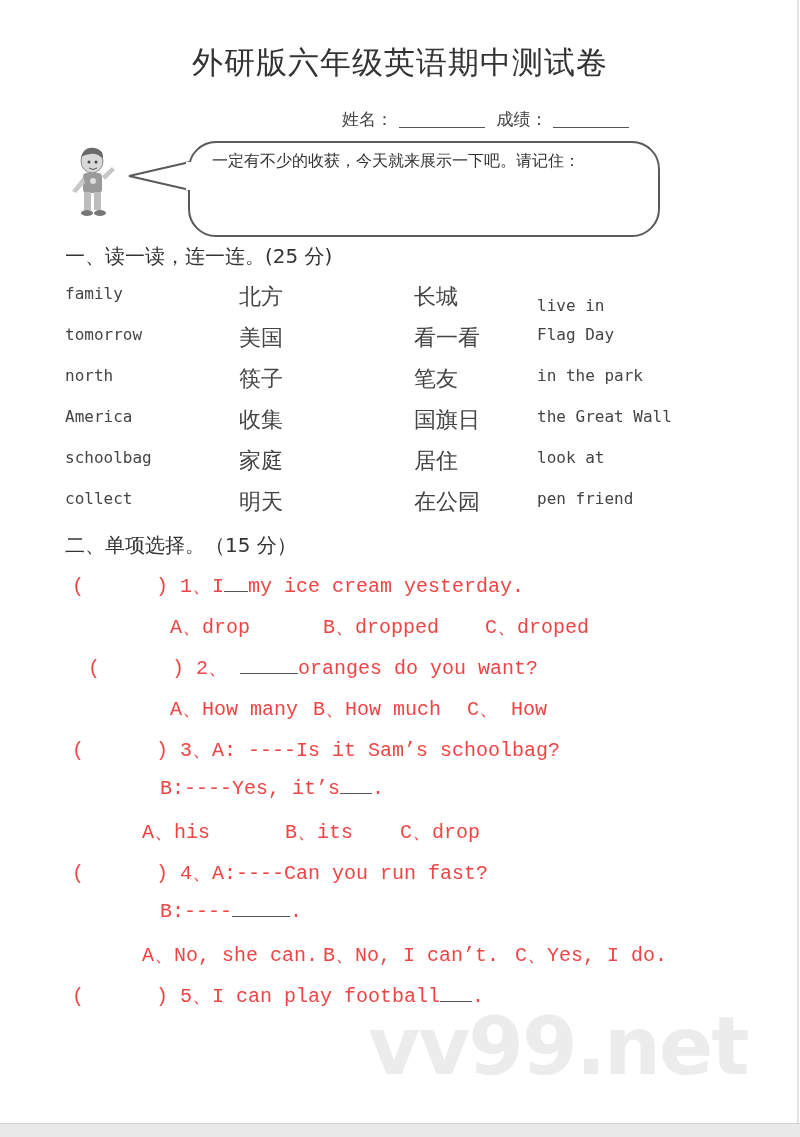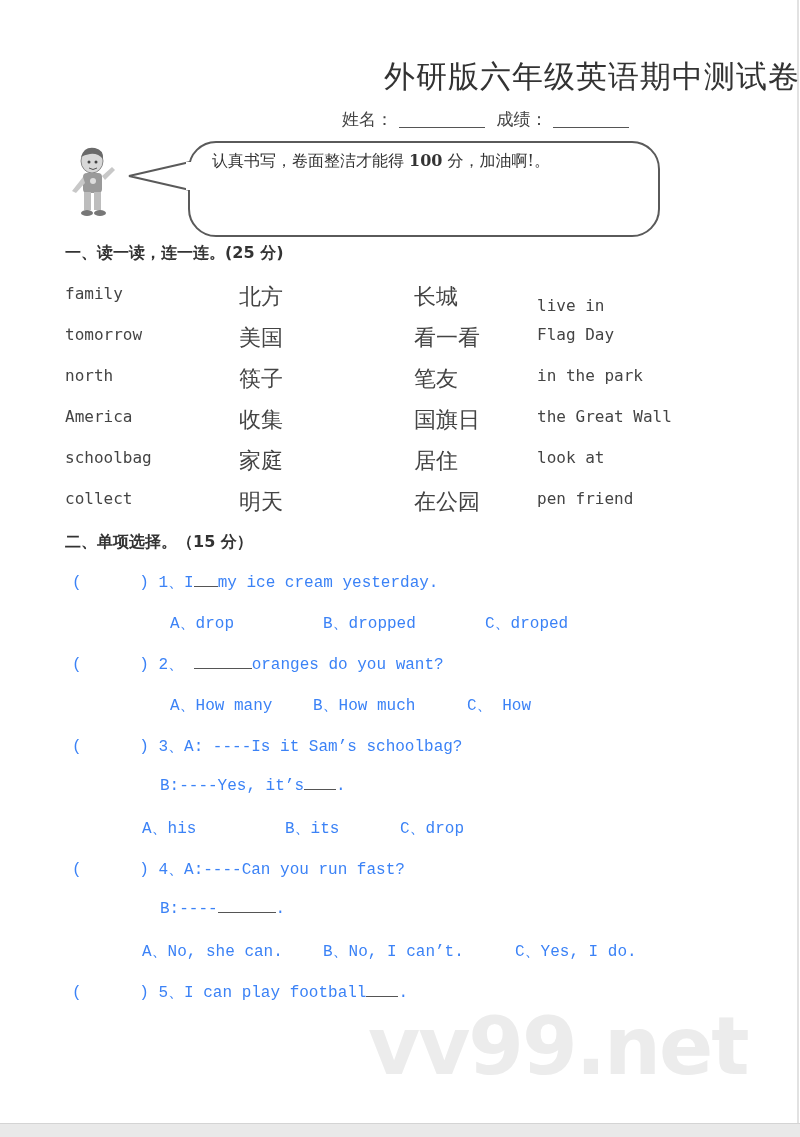--- a/index.html
+++ b/index.html
@@ -2,37 +2,37 @@
 <html><head>
 <meta charset="utf-8">
 <style>
   html,body{margin:0;padding:0;background:#ffffff;}
   body{width:800px;height:1137px;position:relative;overflow:hidden;
        font-family:"DejaVu Serif","Liberation Serif",serif;color:#3a3a3a;}
   .page{position:absolute;left:0;top:0;width:797px;height:1123px;background:#fff;
         border-right:2px solid #e2e2e2;}
   .bottom-strip{position:absolute;left:0;top:1123px;width:800px;height:14px;
         background:#e9e9e9;border-top:1px solid #d4d4d4;}
-  .title{position:absolute;left:0;width:800px;top:56px;text-align:right;
+  .title{position:absolute;left:0;width:800px;top:42px;text-align:center;
          font-size:31px;letter-spacing:1px;color:#333;font-family:"DejaVu Sans","Liberation Sans",sans-serif;font-weight:300;}
   .namerow{position:absolute;top:108px;left:342px;font-size:17px;color:#444;
            font-family:"DejaVu Serif",serif;white-space:nowrap;}
   .namerow .blank{display:inline-block;border-bottom:1px solid #555;vertical-align:bottom;margin:0 6px 3px 6px;}
   .boy{position:absolute;left:62px;top:143px;width:70px;height:80px;}
   .bubble{position:absolute;left:188px;top:141px;width:468px;height:92px;
           border:2px solid #5a5a5a;border-radius:28px;}
   .bubble-text{position:absolute;left:212px;top:148px;width:440px;font-size:16px;line-height:26px;
                color:#333;font-family:"DejaVu Serif",serif;}
   .bubble-text .bold{font-weight:bold;}
   .tail{position:absolute;left:127px;top:150px;width:70px;height:60px;}
-  .sec{position:absolute;left:65px;font-size:16px;color:#333;font-family:"DejaVu Sans",sans-serif;font-weight:700;}
+  .sec{position:absolute;left:65px;font-size:20px;color:#333;font-family:"DejaVu Sans",sans-serif;font-weight:400;}
   .cell{position:absolute;font-size:17px;color:#444;white-space:nowrap;}
   .mono{font-family:"DejaVu Sans Mono","Liberation Mono",monospace;font-size:16px;letter-spacing:0px;}
   .cjk{font-family:"DejaVu Sans",sans-serif;font-size:22px;}
-  .q{position:absolute;font-family:"Liberation Mono","DejaVu Sans Mono",monospace;font-size:16px;color:#3b82f6;white-space:pre;}
+  .q{position:absolute;font-family:"Liberation Mono","DejaVu Sans Mono",monospace;font-size:20px;color:#ef4444;white-space:pre;}
   .u{text-decoration:none;border-bottom:1px solid #555;display:inline-block;height:12px;vertical-align:baseline;}
   .watermark{position:absolute;left:368px;top:1000px;font-family:"DejaVu Sans","Liberation Sans",sans-serif;
              font-weight:bold;font-size:80px;color:#ececec;letter-spacing:-2px;}
 </style>
 </head>
 <body>
 
 <div class="page"></div>
 <div class="bottom-strip"></div>
 
@@ -58,21 +58,21 @@
   <ellipse cx="25" cy="70" rx="6" ry="3" fill="#777"></ellipse>
   <ellipse cx="38" cy="70" rx="6" ry="3" fill="#777"></ellipse>
 </svg>
 
 <svg class="tail" viewBox="0 0 70 60">
   <path d="M63 12 L2 26 L63 40" fill="#fff" stroke="#5a5a5a" stroke-width="2"></path>
 </svg>
 <div class="bubble"></div>
 <div style="position:absolute;left:186px;top:162px;width:8px;height:28px;background:#fff;"></div>
 <div class="bubble-text">
-  <div><span>认真书写，卷面整洁才能得 </span><span class="bold">100</span><span> 分，加油啊!。</span></div>
+  <div>一定有不少的收获，今天就来展示一下吧。请记住：</div>
 </div>
 
 <div class="sec" style="top:243px">一、读一读，连一连。(25 分)</div>
 
 <div>
   <div class="cell mono" style="left:65px;top:284px">family</div>
   <div class="cell mono" style="left:65px;top:325px">tomorrow</div>
   <div class="cell mono" style="left:65px;top:366px">north</div>
   <div class="cell mono" style="left:65px;top:407px">America</div>
   <div class="cell mono" style="left:65px;top:448px">schoolbag</div>
@@ -100,21 +100,21 @@
   <div class="cell mono" style="left:537px;top:489px">pen friend</div>
 </div>
 
 <div class="sec" style="top:532px">二、单项选择。（15 分）</div>
 
 <div class="q" style="left:72px;top:572px"><span>(      )</span> <span>1、I</span><span class="u" style="width:24px"></span><span>my ice cream yesterday.</span></div>
 <div class="q" style="left:170px;top:613px">A、drop</div>
 <div class="q" style="left:323px;top:613px">B、dropped</div>
 <div class="q" style="left:485px;top:613px">C、droped</div>
 
-<div class="q" style="left:72px;top:654px"><span>(      )</span> <span>2、</span> <span class="u" style="width:58px"></span><span>oranges do you want?</span></div>
+<div class="q" style="left:88px;top:654px"><span>(      )</span> <span>2、</span> <span class="u" style="width:58px"></span><span>oranges do you want?</span></div>
 <div class="q" style="left:170px;top:695px">A、How many</div>
 <div class="q" style="left:313px;top:695px">B、How much</div>
 <div class="q" style="left:467px;top:695px">C、 How</div>
 
 <div class="q" style="left:72px;top:736px"><span>(      )</span> <span>3、A: ----Is it Sam’s schoolbag?</span></div>
 <div class="q" style="left:160px;top:777px"><span>B:----Yes, it’s</span><span class="u" style="width:32px"></span><span>.</span></div>
 <div class="q" style="left:142px;top:818px">A、his</div>
 <div class="q" style="left:285px;top:818px">B、its</div>
 <div class="q" style="left:400px;top:818px">C、drop</div>
 

